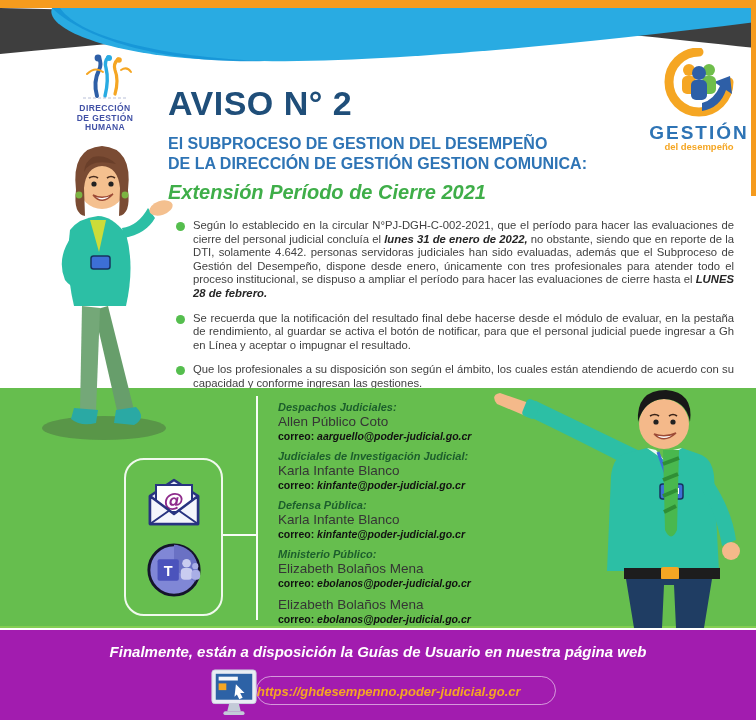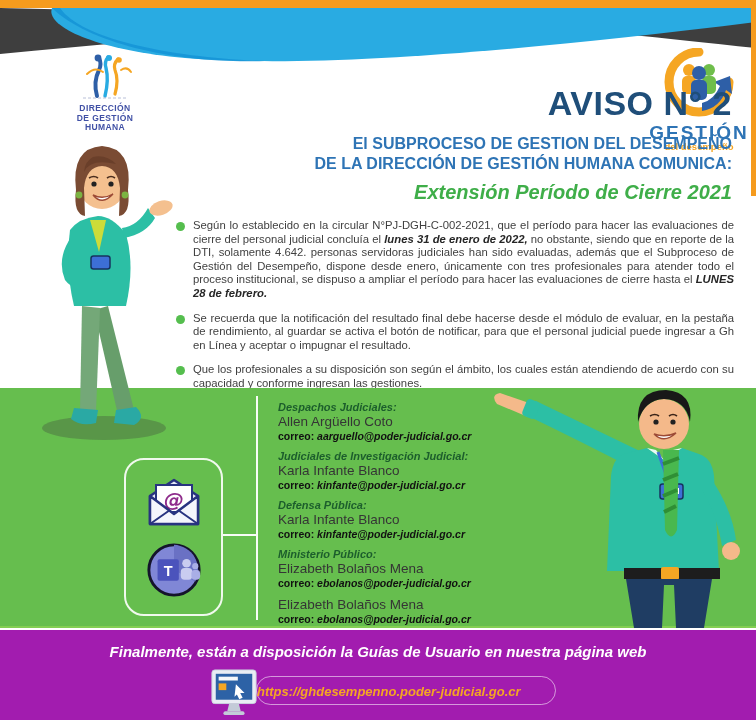--- a/index.html
+++ b/index.html
@@ -11,21 +11,21 @@
   .orange-strip { position:absolute; top:0; right:0; width:5px; height:196px; background:#F59B1E; }
 
   
   .logo-dgh { position:absolute; left:46px; top:54px; width:118px; text-align:center; }
   .logo-dgh .lines { font-size:8.5px; font-weight:bold; color:#4050A5; line-height:9.5px; letter-spacing:.4px; }
   .logo-gd { position:absolute; left:644px; top:48px; width:110px; text-align:center; }
   .logo-gd .gd-title { font-size:19px; font-weight:bold; color:#2E74B5; letter-spacing:2px; line-height:17px; }
   .logo-gd .gd-sub { font-size:9.5px; font-weight:bold; color:#F5A623; line-height:11px; }
 
   
-  .headline { position:absolute; left:168px; right:24px; text-align:right; }
+  .headline { position:absolute; left:168px; right:24px; text-align:left; }
   .notice-title { top:84px; font-size:34px; font-weight:800; color:#1F4E79; letter-spacing:.5px; }
   .notice-subtitle { top:134px; font-size:16px; font-weight:bold; color:#2E74B5; line-height:20px; }
   .highlight-heading { top:181px; font-size:20px; font-weight:bold; font-style:italic; color:#3FAE49; }
 
   
   .bullets { position:absolute; left:176px; right:22px; top:219px; }
   .bullet { display:flex; margin-bottom:11px; }
   .bullet .dot { flex:0 0 9px; width:9px; height:9px; border-radius:50%; background:#55BE4E; margin:3px 8px 0 0; }
   .bullet p { font-size:11.3px; line-height:13.6px; color:#3F3F3F; text-align:justify; }
   .bullet .em { font-weight:bold; font-style:italic; color:#262626; }
@@ -98,21 +98,21 @@
       <circle cx="37" cy="25" r="7" fill="#2E5FA7"></circle>
         <rect x="29" y="32" width="16" height="20" rx="5" fill="#2E5FA7"></rect>
     </svg>
     <div class="gd-title">GESTIÓN</div>
     <div class="gd-sub">del desempeño</div>
   </div>
 
   <h1 class="headline notice-title">AVISO N° 2</h1>
   <div class="headline notice-subtitle">
     <div>El SUBPROCESO DE GESTION DEL DESEMPEÑO</div>
-    <div>DE LA DIRECCIÓN DE GESTIÓN HUMANA COMUNICA:</div>
+    <div>DE LA DIRECCIÓN DE GESTIÓN GESTION COMUNICA:</div>
   </div>
   <div class="headline highlight-heading">Extensión Período de Cierre 2021</div>
 
   <div class="bullets">
     <div class="bullet">
       <span class="dot"></span>
       <p><span>Según lo establecido en la circular N°PJ-DGH-C-002-2021, que el período para hacer las evaluaciones de cierre del personal judicial concluía el </span><span class="em">lunes 31 de enero de 2022,</span><span> no obstante, siendo que en reporte de la DTI, solamente 4.642. personas servidoras judiciales han sido evaluadas, además que el Subproceso de Gestión del Desempeño, dispone desde enero, únicamente con tres profesionales para atender todo el proceso institucional, se dispuso a ampliar el período para hacer las evaluaciones de cierre hasta el </span><span class="em">LUNES 28 de febrero.</span></p>
     </div>
     <div class="bullet">
       <span class="dot"></span>
@@ -167,21 +167,21 @@
         <rect x="13" y="19" width="22" height="22" rx="2" fill="#4B53BC"></rect>
         <text x="24" y="36" text-anchor="middle" font-family="Liberation Sans, sans-serif" font-size="15" font-weight="bold" fill="#ffffff">T</text>
       </svg>
     </div>
     <div class="v-line"></div>
     <div class="h-line"></div>
 
     <div class="contacts">
       <div class="contact">
         <div class="area">Despachos Judiciales:</div>
-        <div class="name">Allen Argüello Coto</div>
+        <div class="name">Allen Público Coto</div>
         <div class="mail"><span class="lbl">correo:</span> <span class="adr">aarguello@poder-judicial.go.cr</span></div>
       </div>
       <div class="contact">
         <div class="area">Judiciales de Investigación Judicial:</div>
         <div class="name">Karla Infante Blanco</div>
         <div class="mail"><span class="lbl">correo:</span> <span class="adr">kinfante@poder-judicial.go.cr</span></div>
       </div>
       <div class="contact">
         <div class="area">Defensa Pública:</div>
         <div class="name">Karla Infante Blanco</div>

